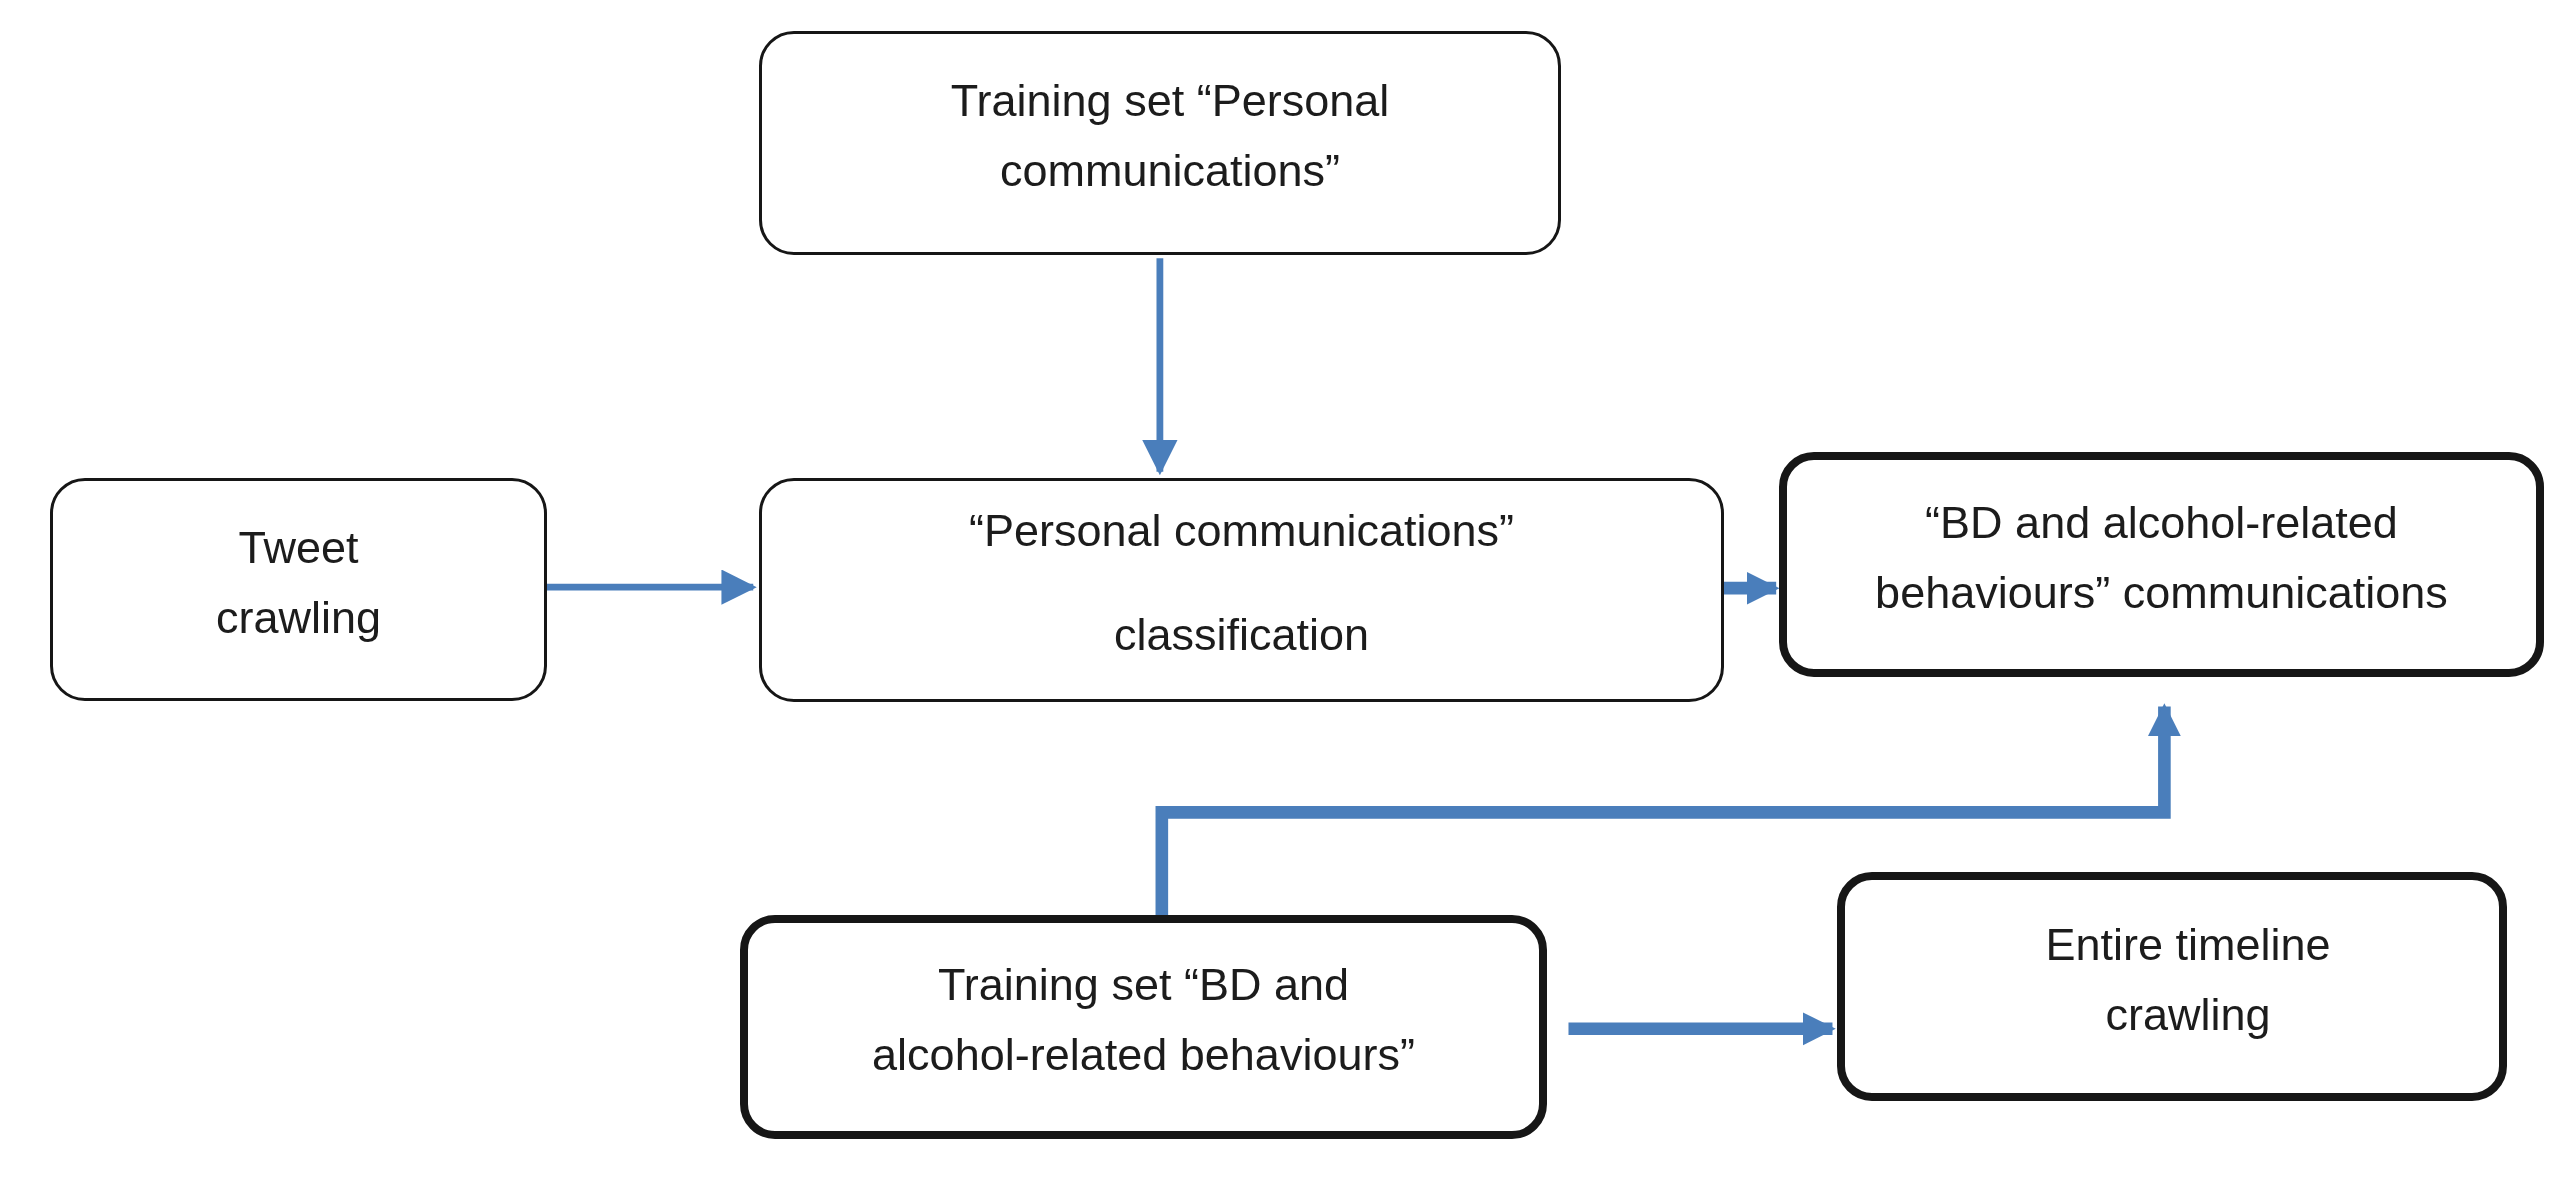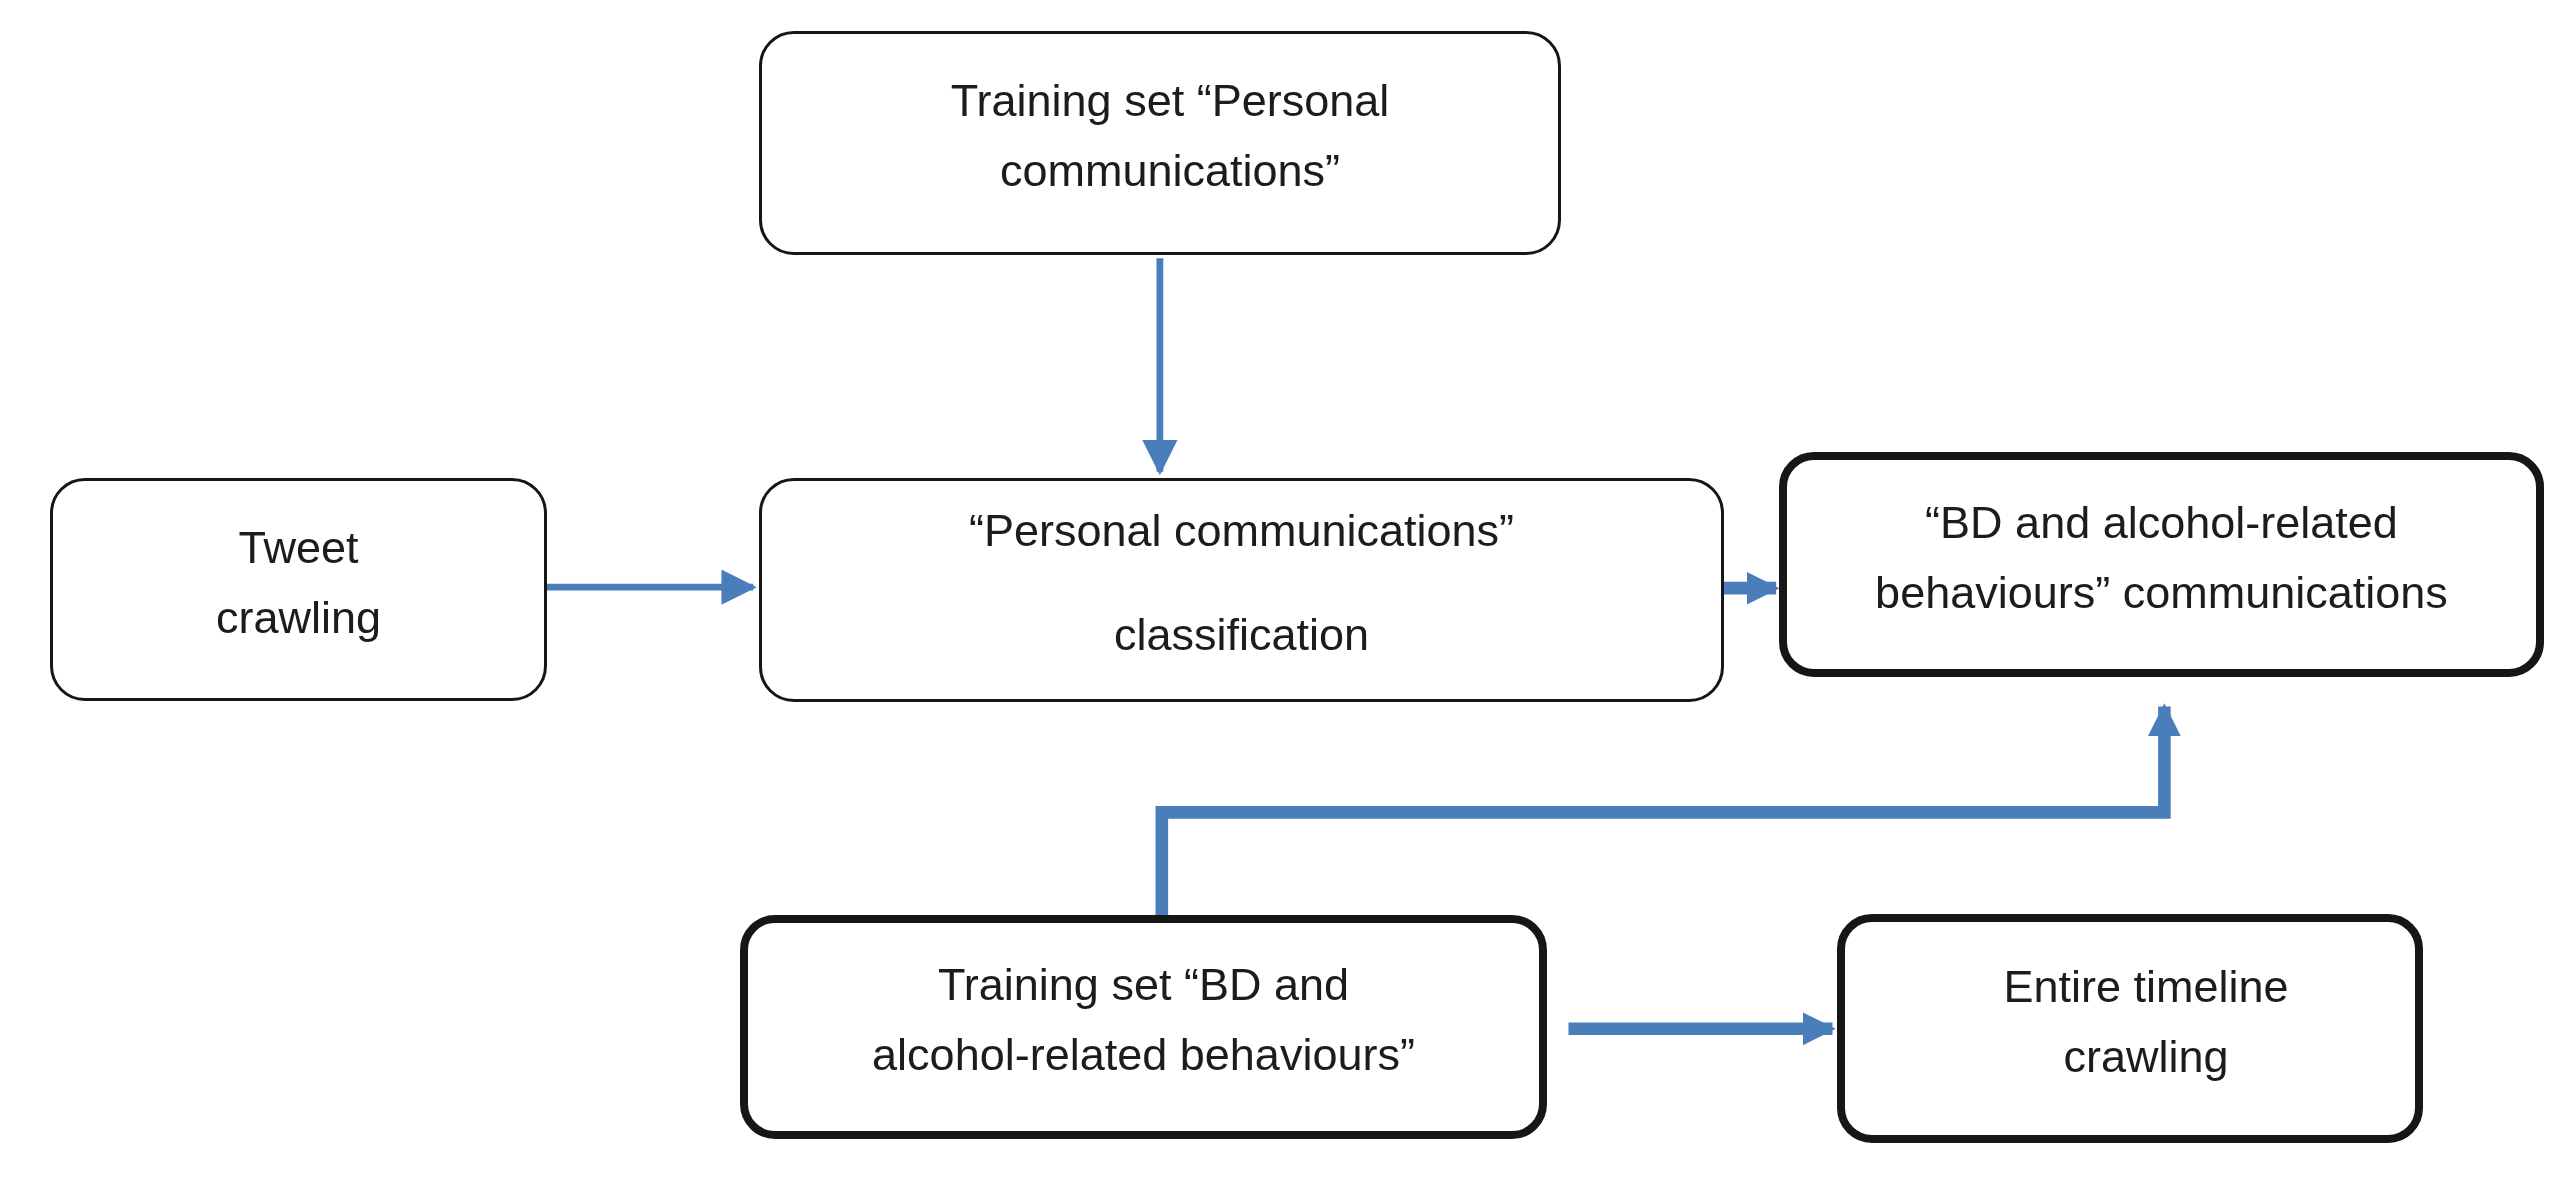--- a/index.html
+++ b/index.html
@@ -88,19 +88,19 @@
   <div class="node node--bold" style="left:1779px; top:452px; width:765px; height:225px;">
     <span>“BD and alcohol-related</span>
     <span>behaviours” communications</span>
   </div>
 
   <div class="node node--bold" style="left:740px; top:915px; width:807px; height:224px;">
     <span>Training set “BD and</span>
     <span>alcohol-related behaviours”</span>
   </div>
 
-  <div class="node node--bold" style="left:1837px; top:914px; width:586px; height:229px;padding-left:32px;">
+  <div class="node node--bold" style="left:1837px; top:872px; width:670px; height:229px;padding-left:32px;">
     <span>Entire timeline</span>
     <span>crawling</span>
   </div>
 
 </div>
 
 
 </body></html>

